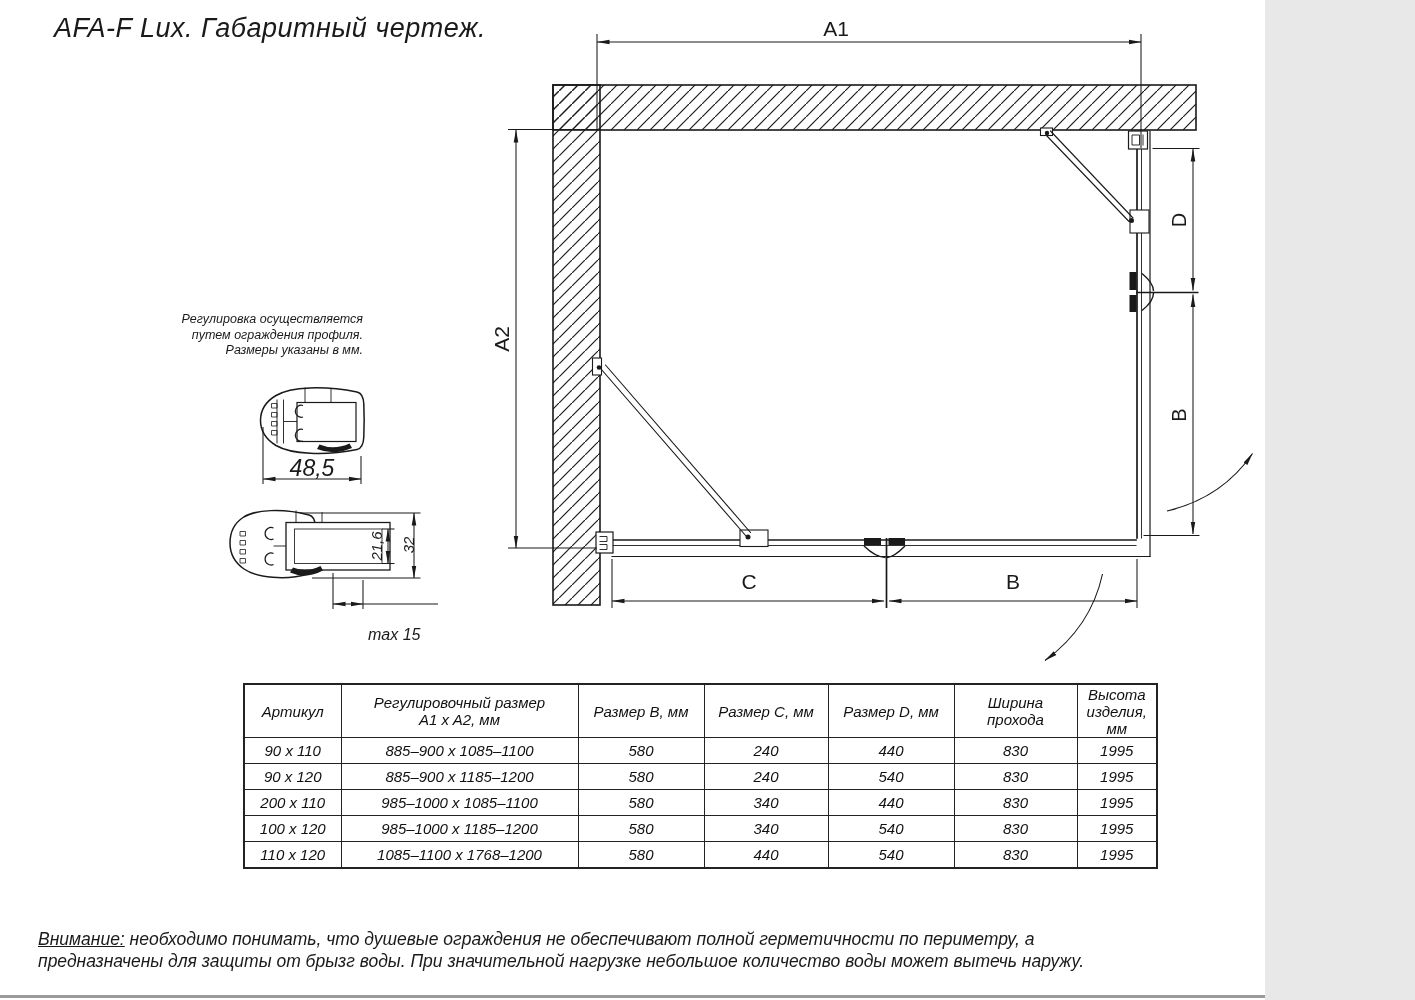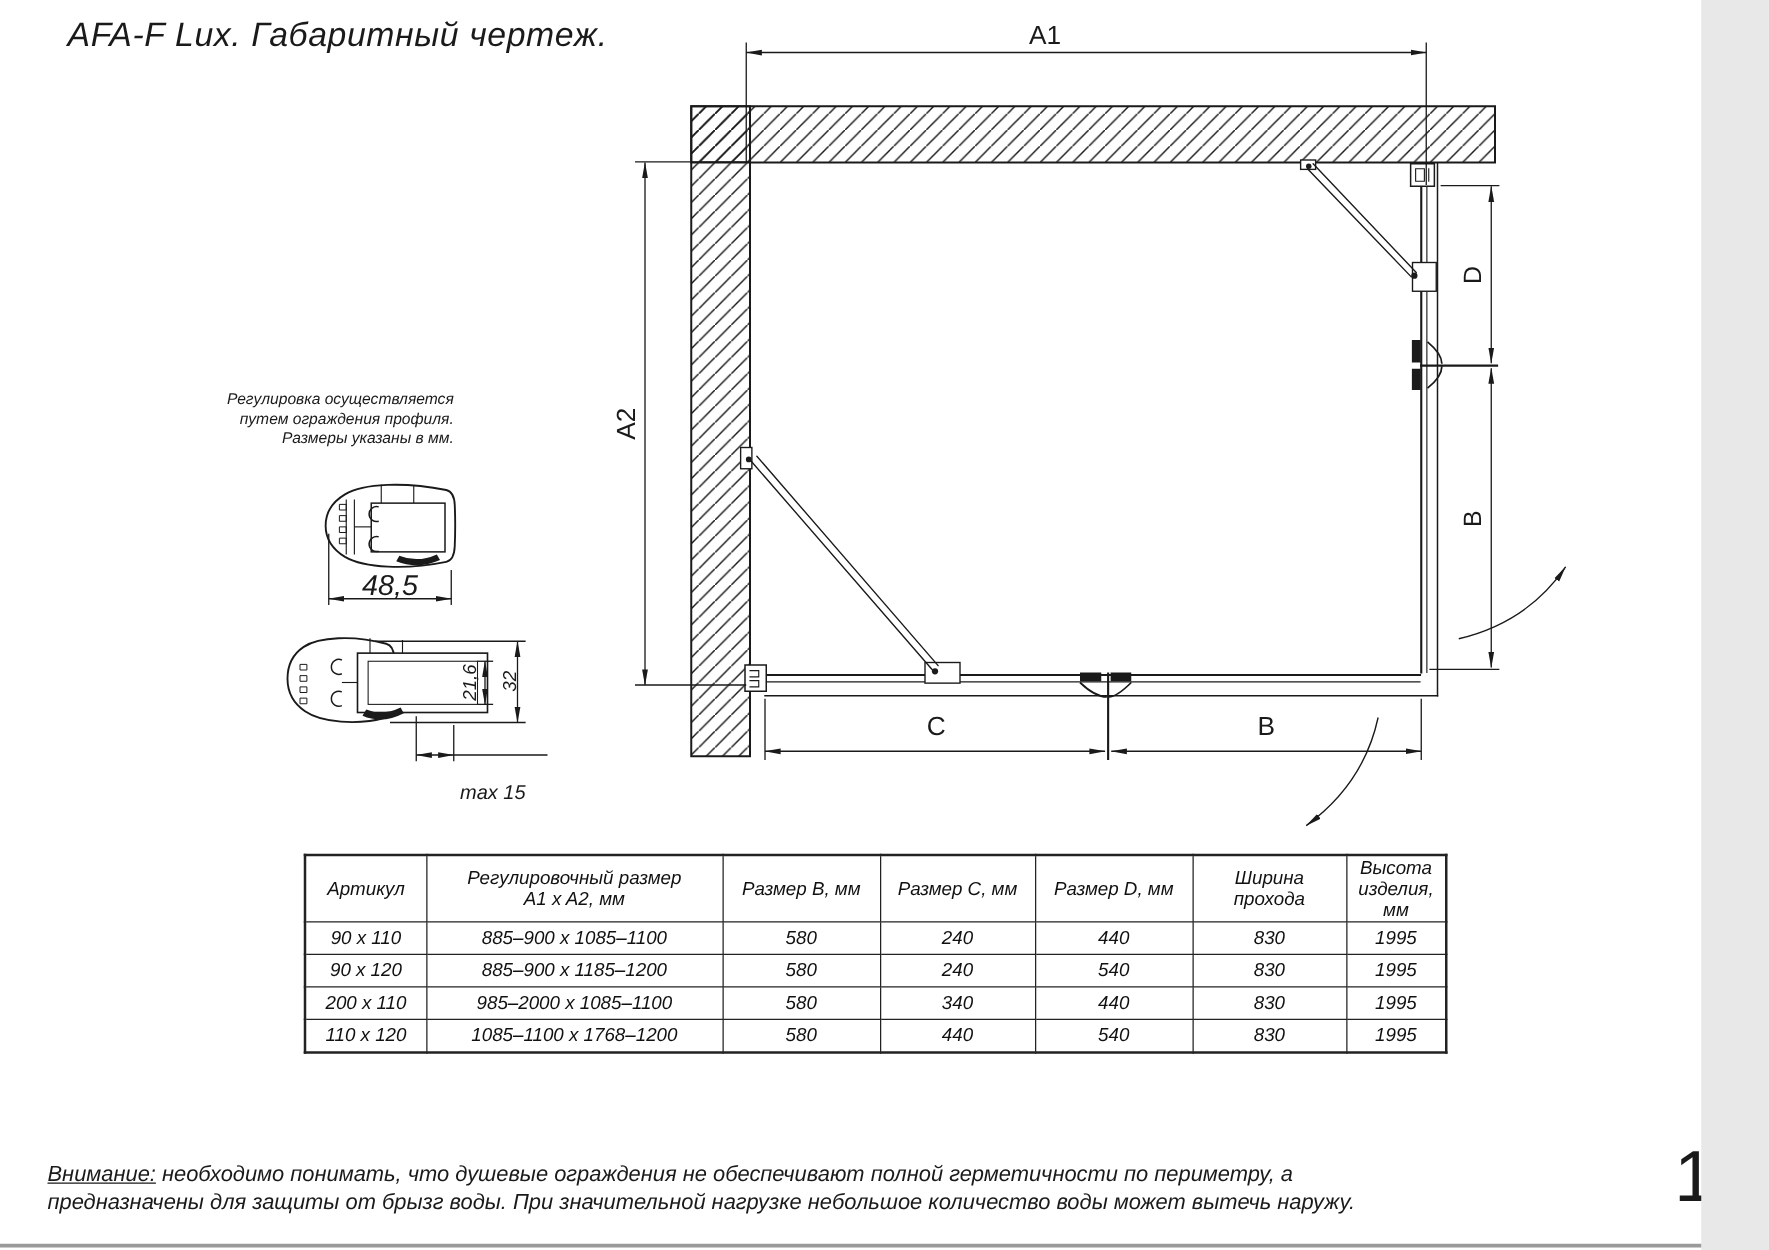--- a/index.html
+++ b/index.html
@@ -1,17 +1,17 @@
 <!DOCTYPE html>
 <html><head>
 <meta charset="utf-8">
 <style>
   html,body { margin:0; padding:0; background:#e8e8e8; }
   .page {
-    position:relative; width:1361px; height:1000px; background:#ffffff;
+    position:relative; width:1265px; height:1000px; background:#ffffff;
     font-family:"Liberation Sans","DejaVu Sans",sans-serif; color:#1a1a1a;
     overflow:hidden;
   }
   svg.draw { position:absolute; left:0; top:0; }
   .title {
     position:absolute; left:54px; top:13px;
     font-size:27px; font-style:italic; letter-spacing:.5px; white-space:nowrap;
   }
   .note {
     position:absolute; left:175px; top:312px; width:188px;
@@ -227,24 +227,33 @@
           <td>90 x 120</td>
           <td>885–900 x 1185–1200</td>
           <td>580</td>
           <td>240</td>
           <td>540</td>
           <td>830</td>
           <td>1995</td>
         </tr>
         <tr>
           <td>200 x 110</td>
-          <td>985–2000 x 1085–1100</td>
+          <td>985–1000 x 1085–1100</td>
           <td>580</td>
           <td>340</td>
           <td>440</td>
+          <td>830</td>
+          <td>1995</td>
+        </tr>
+        <tr>
+          <td>100 x 120</td>
+          <td>985–1000 x 1185–1200</td>
+          <td>580</td>
+          <td>340</td>
+          <td>540</td>
           <td>830</td>
           <td>1995</td>
         </tr>
         <tr>
           <td>110 x 120</td>
           <td>1085–1100 x 1768–1200</td>
           <td>580</td>
           <td>440</td>
           <td>540</td>
           <td>830</td>

